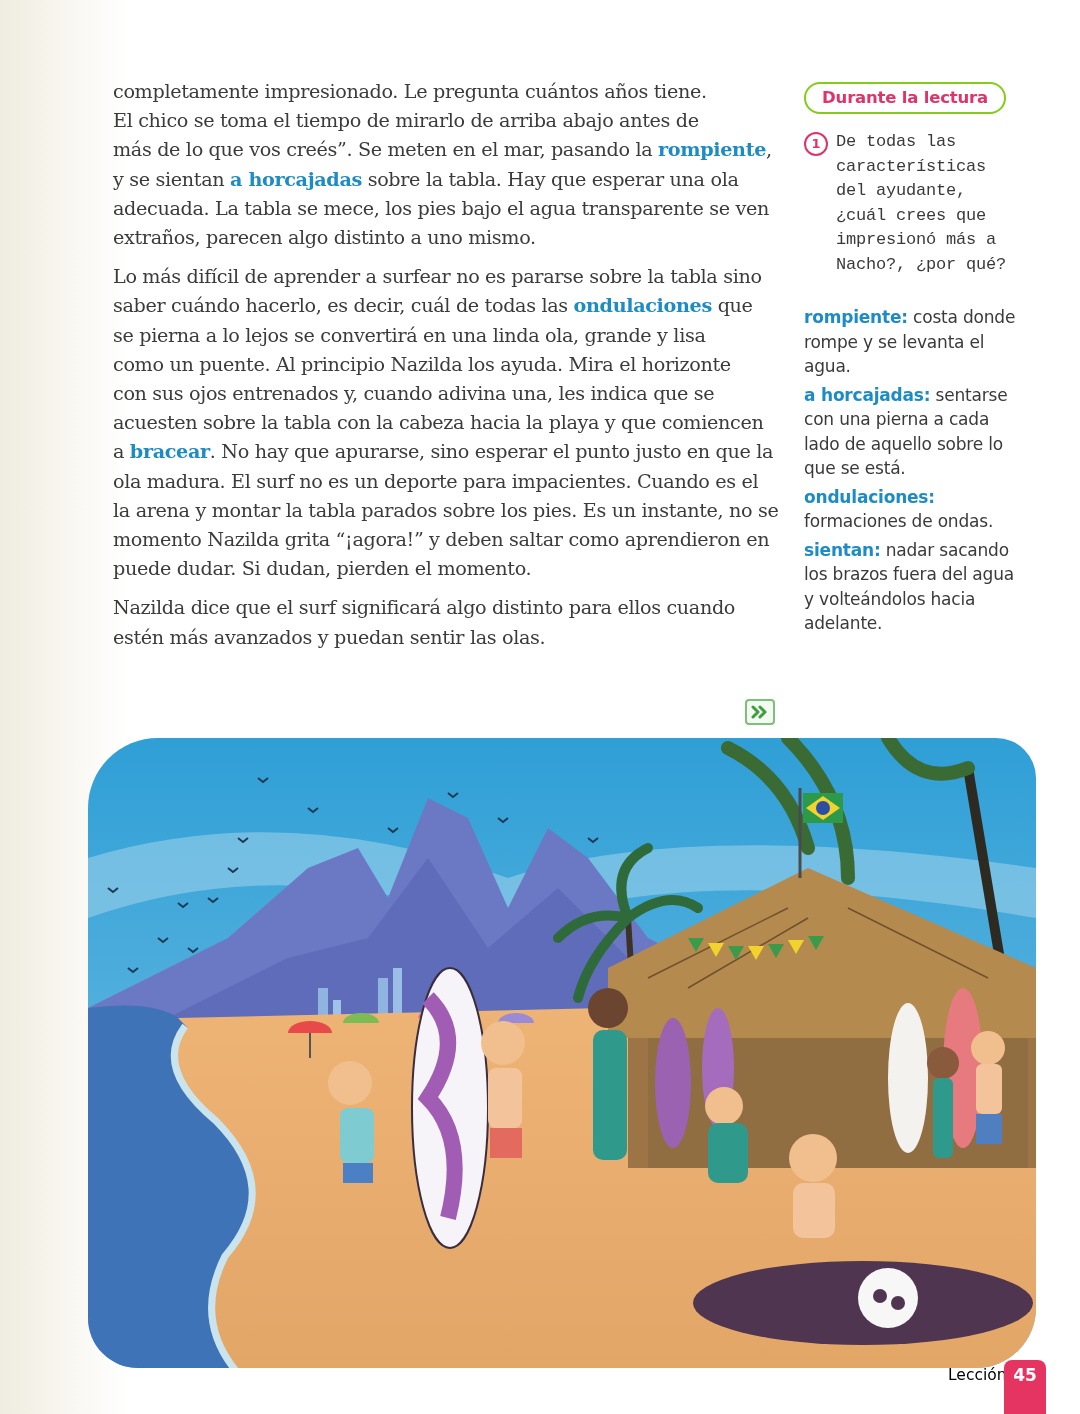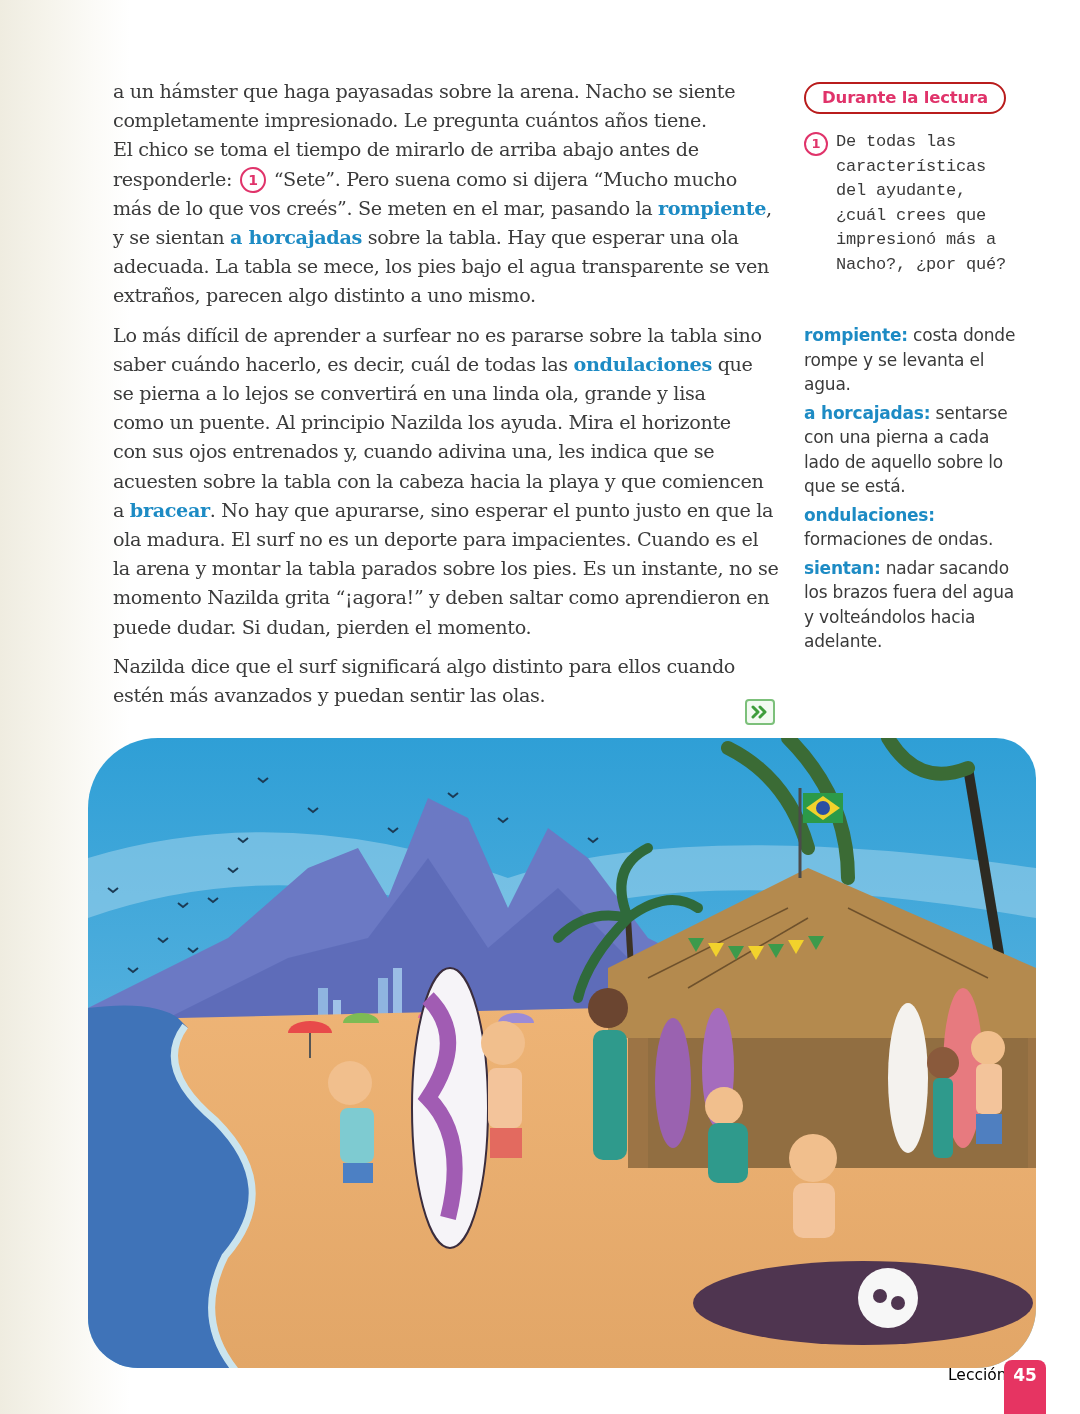--- a/index.html
+++ b/index.html
@@ -27,28 +27,28 @@
     position: absolute; left: 745px; top: 699px; width: 26px; height: 22px;
     border: 2px solid #7cc07a; border-radius: 4px; background: #f3faf2;
     display: flex; align-items: center; justify-content: center;
   }
   .side {
     position: absolute; left: 804px; top: 82px; width: 220px;
     font-family: "DejaVu Sans", sans-serif; color: #3a3a3a;
     font-size: 17px; line-height: 24.5px; letter-spacing: -0.2px;
   }
   .pill {
-    display: inline-block; border: 2px solid #b91c1c; border-radius: 18px;
+    display: inline-block; border: 2px solid #84cc16; border-radius: 18px;
     color: #e0336a; font-weight: bold; font-size: 16.5px; padding: 3px 14px;
     line-height: 22px; width: 170px; text-align: center;
   }
   .question { margin-top: 16px; display: flex; }
   .question .qnum { flex: 0 0 auto; margin: 2px 8px 0 0; width: 20px; height: 20px; line-height: 20px; font-size: 13px; }
   .question .qtext { flex: 1; font-family: Liberation Mono, monospace; }
-  .gloss { margin-top: 46px; }
+  .gloss { margin-top: 28px; }
   .gloss .entry { margin-bottom: 4px; }
   .gloss .term { color: #1d8bc4; font-weight: bold; }
   .illus {
     position: absolute; left: 88px; top: 738px; width: 948px; height: 630px;
     overflow: hidden; border-radius: 70px 40px 60px 50px;
   }
   .footer-lesson {
     position: absolute; left: 948px; top: 1366px;
     font-family: "DejaVu Sans", sans-serif; font-size: 15.5px; color: #000000;
   }
@@ -57,24 +57,22 @@
     background: #e63462; border-radius: 8px 8px 0 0; color: #fff;
     font-family: "DejaVu Sans", sans-serif; font-weight: bold; font-size: 17px;
     text-align: center; line-height: 30px;
   }
 </style>
 </head>
 <body>
 
 <div class="story" id="story">
     <p>
-      <span class="line"><span>a un hámster que haga payasadas sobre la arena. Nacho se siente</span></span>
       <span class="line"><span>completamente impresionado. Le pregunta cuántos años tiene.</span></span>
       <span class="line"><span>El chico se toma el tiempo de mirarlo de arriba abajo antes de</span></span>
-      <span class="line"><span>responderle: </span><span class="qnum">1</span><span> “Sete”. Pero suena como si dijera “Mucho mucho</span></span>
       <span class="line"><span>más de lo que vos creés”. Se meten en el mar, pasando la </span><span class="kw">rompiente</span><span>,</span></span>
       <span class="line"><span>y se sientan </span><span class="kw">a horcajadas</span><span> sobre la tabla. Hay que esperar una ola</span></span>
       <span class="line"><span>adecuada. La tabla se mece, los pies bajo el agua transparente se ven</span></span>
       <span class="line"><span>extraños, parecen algo distinto a uno mismo.</span></span>
     </p>
     <p>
       <span class="line"><span>Lo más difícil de aprender a surfear no es pararse sobre la tabla sino</span></span>
       <span class="line"><span>saber cuándo hacerlo, es decir, cuál de todas las </span><span class="kw">ondulaciones</span><span> que</span></span>
       <span class="line"><span>se pierna a lo lejos se convertirá en una linda ola, grande y lisa</span></span>
       <span class="line"><span>como un puente. Al principio Nazilda los ayuda. Mira el horizonte</span></span>

